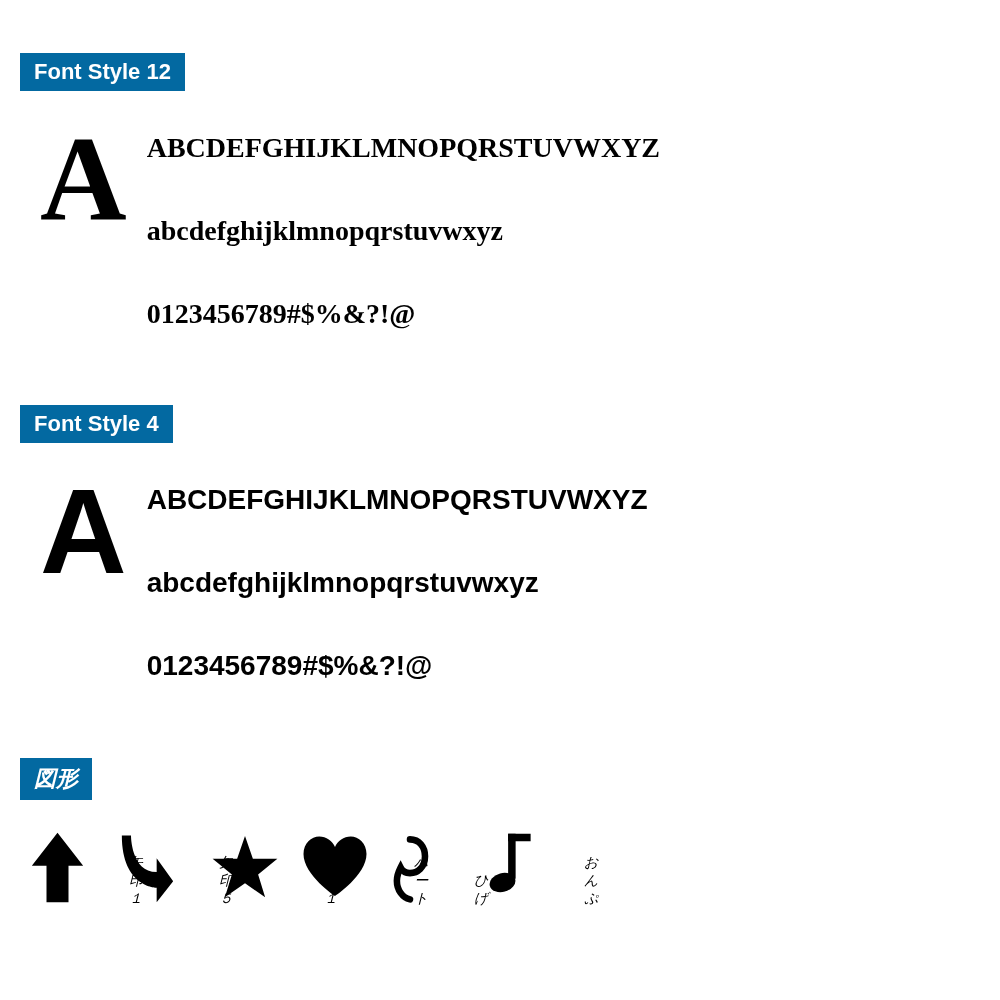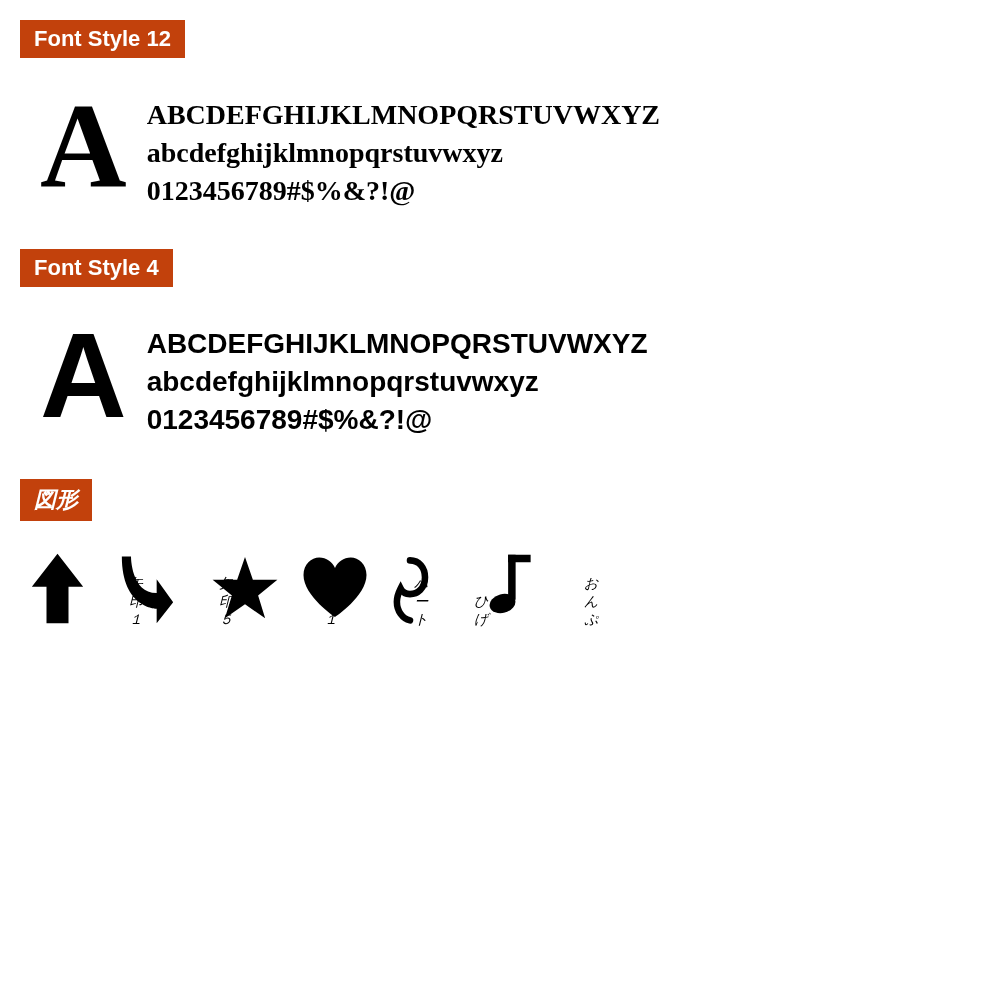--- a/index.html
+++ b/index.html
@@ -10,28 +10,29 @@
       min-height: 1000px;
       padding: 20px;
       color: #000;
     }
 
     .section {
       margin-bottom: 30px;
     }
 
     .section-header {
-      background: #c2410c;
+      background: #0369a1;
       color: #fff;
       display: inline-block;
       padding: 6px 14px;
       font-size: 22px;
       font-weight: bold;
       font-family: sans-serif;
       margin-bottom: 18px;
+      margin-top: 33px;
     }
 
     .font-demo {
       display: flex;
       align-items: flex-start;
       padding: 10px 20px;
       gap: 20px;
     }
 
     .big-letter {
@@ -40,20 +41,21 @@
       line-height: 1;
       flex-shrink: 0;
       margin-top: 0;
     }
 
     .font-chars {
       display: flex;
       flex-direction: column;
       justify-content: center;
       padding-top: 10px;
+      gap: 45px;
     }
 
     .font-chars .line {
       font-size: 28px;
       font-weight: 900;
       line-height: 1.35;
     }
 
     .style12 .big-letter,
     .style12 .font-chars .line {

